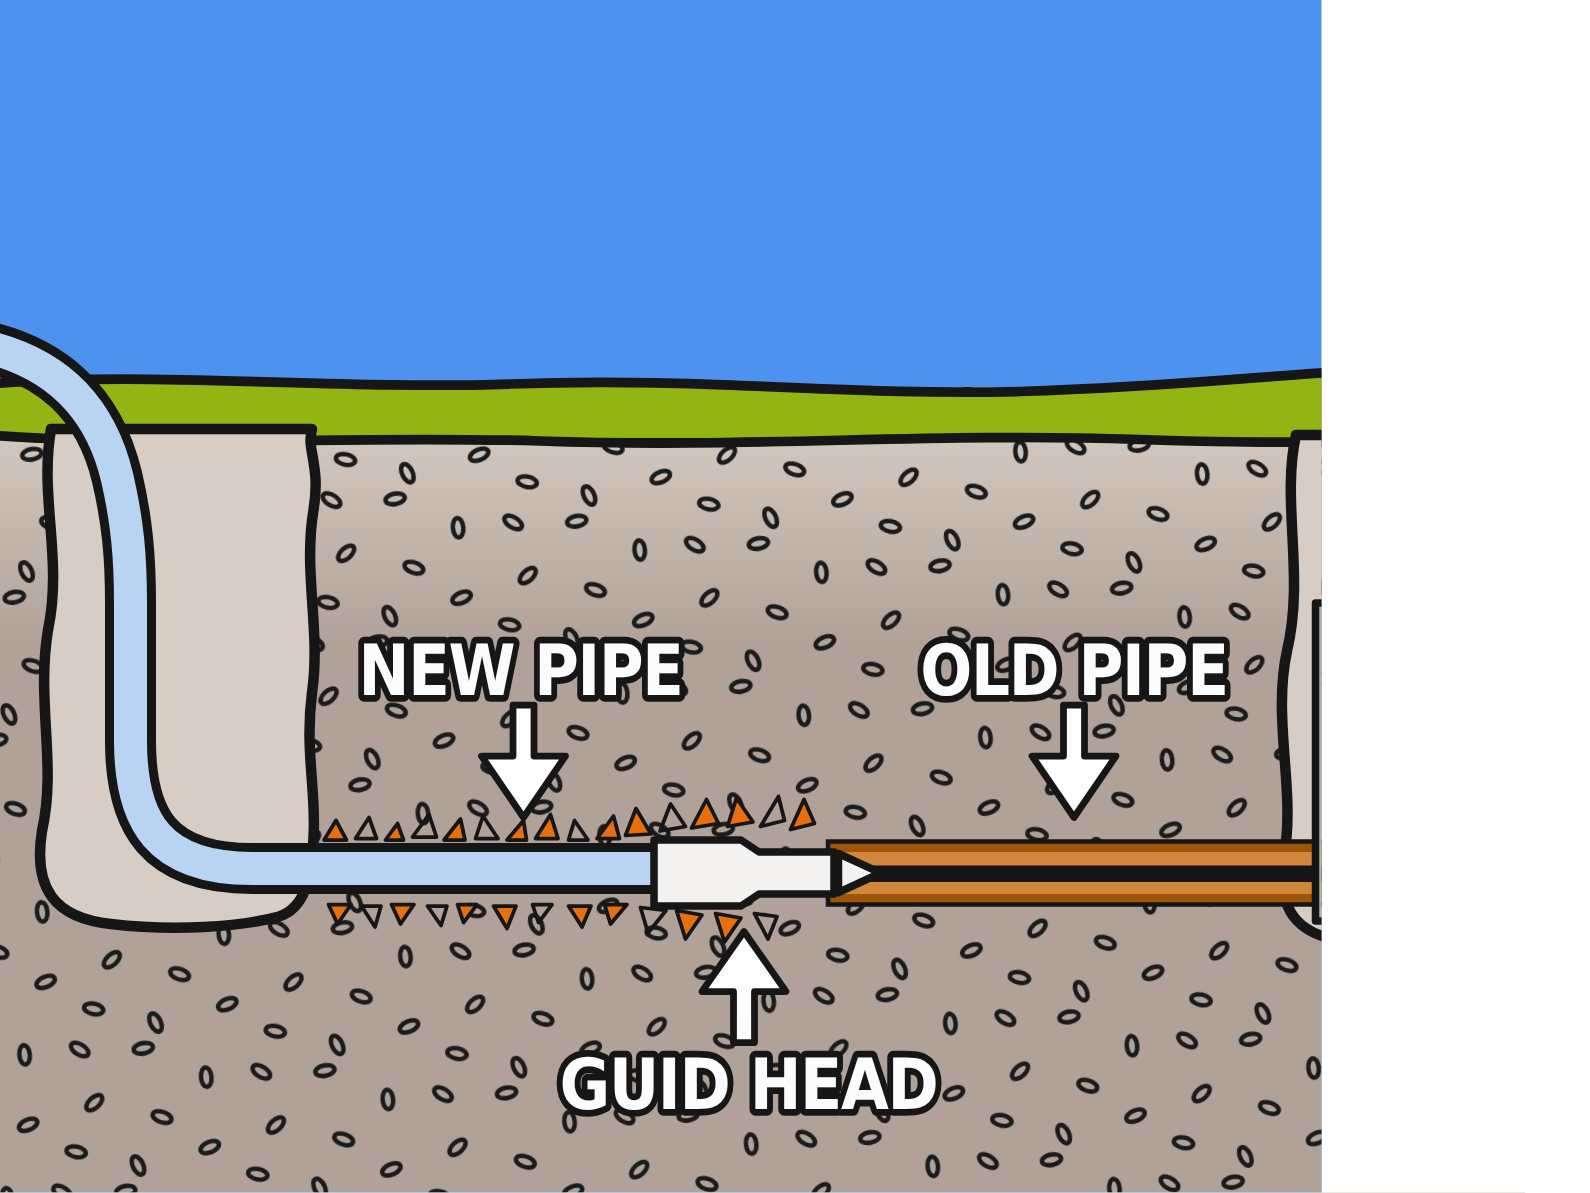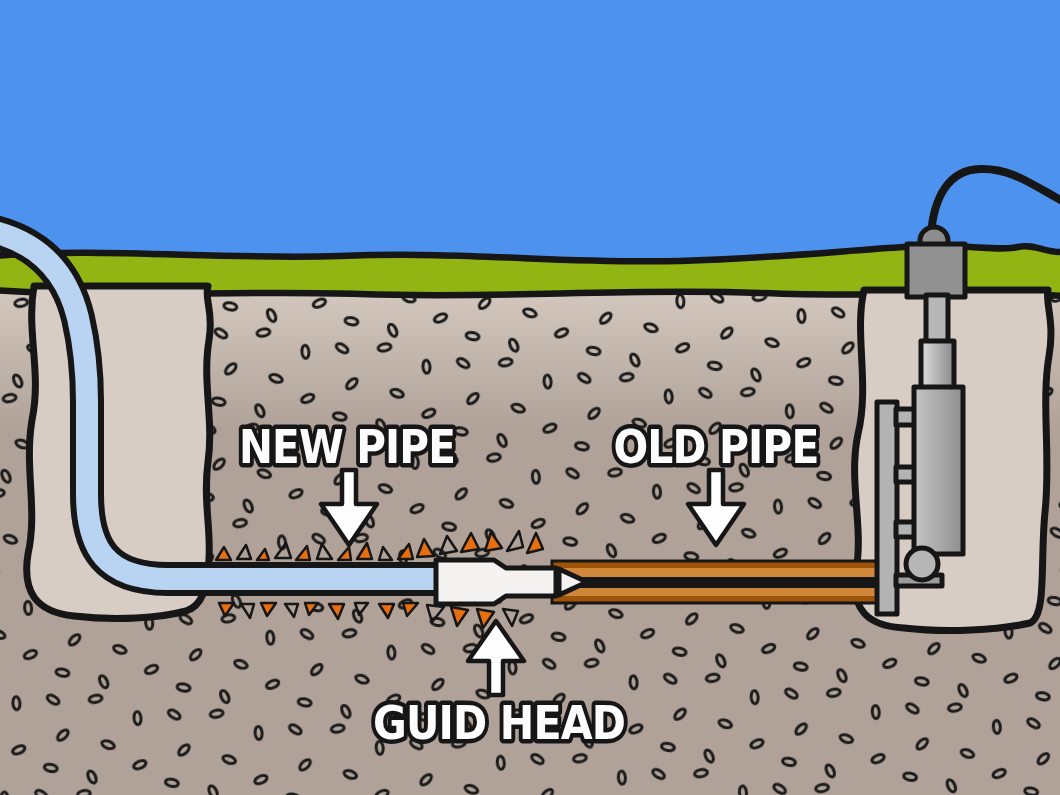--- a/index.html
+++ b/index.html
@@ -1,16 +1,16 @@
 <!DOCTYPE html>
 <html style="--sky: #4e92f0; --grass: #92b513; --soil: #b0a298; --pit: #d8cdc5; --outline: #161616; --new-pipe: #b9d3f2; --old-pipe-dark: #9e5409; --old-pipe-light: #d0873a; --pipe-core: #161616; --debris: #e86f0e; --machine: #aaaaaa; --head: #f4f3f1; --label-text: #fcfcfc;"><head>
 <meta charset="utf-8">
 <style>
   html,body{margin:0;padding:0;background:#fff;}
-  .stage{position:relative;width:1060px;height:795px;overflow:hidden;font-family:"DejaVu Sans","Liberation Sans",sans-serif;}
+  .stage{position:relative;width:881px;height:795px;overflow:hidden;font-family:"DejaVu Sans","Liberation Sans",sans-serif;}
   .stage svg{position:absolute;left:0;top:0;display:block;}
 
   .sky{fill:var(--sky,#4e92f0);}
   .soil{fill:var(--soil,#b0a298);}
   .grass{fill:var(--grass,#92b513);stroke:var(--outline,#161616);stroke-width:6.5;stroke-linejoin:round;}
   .pit{fill:var(--pit,#d8cdc5);stroke:var(--outline,#161616);stroke-width:7;stroke-linejoin:round;}
   .pipe-outer{stroke:var(--outline,#161616);stroke-width:34;fill:none;}
   .pipe-inner{stroke:var(--new-pipe,#b9d3f2);stroke-width:22;fill:none;}
   .op-outer{fill:var(--old-pipe-dark,#9e5409);stroke:var(--outline,#161616);stroke-width:3;}
   .op-inner{fill:var(--old-pipe-light,#d0873a);}

